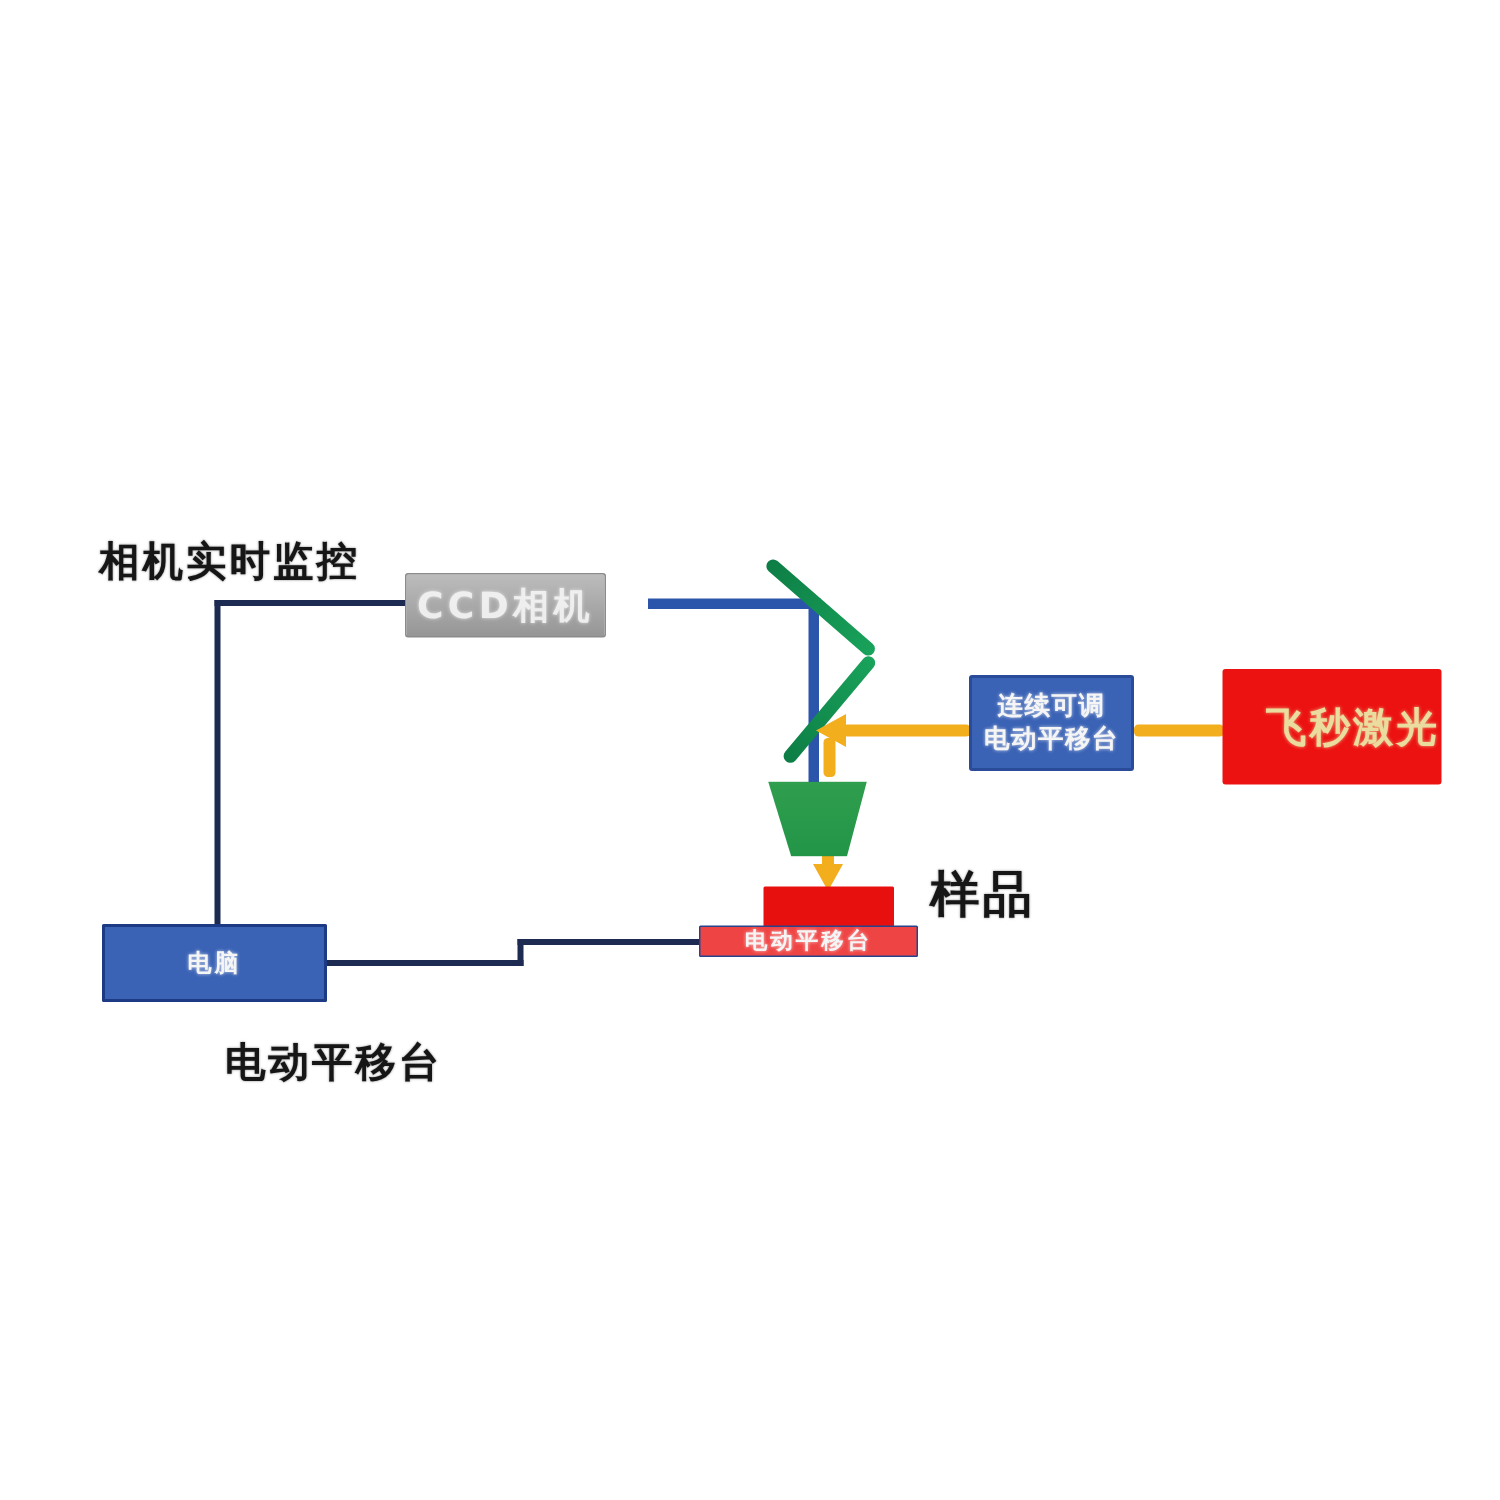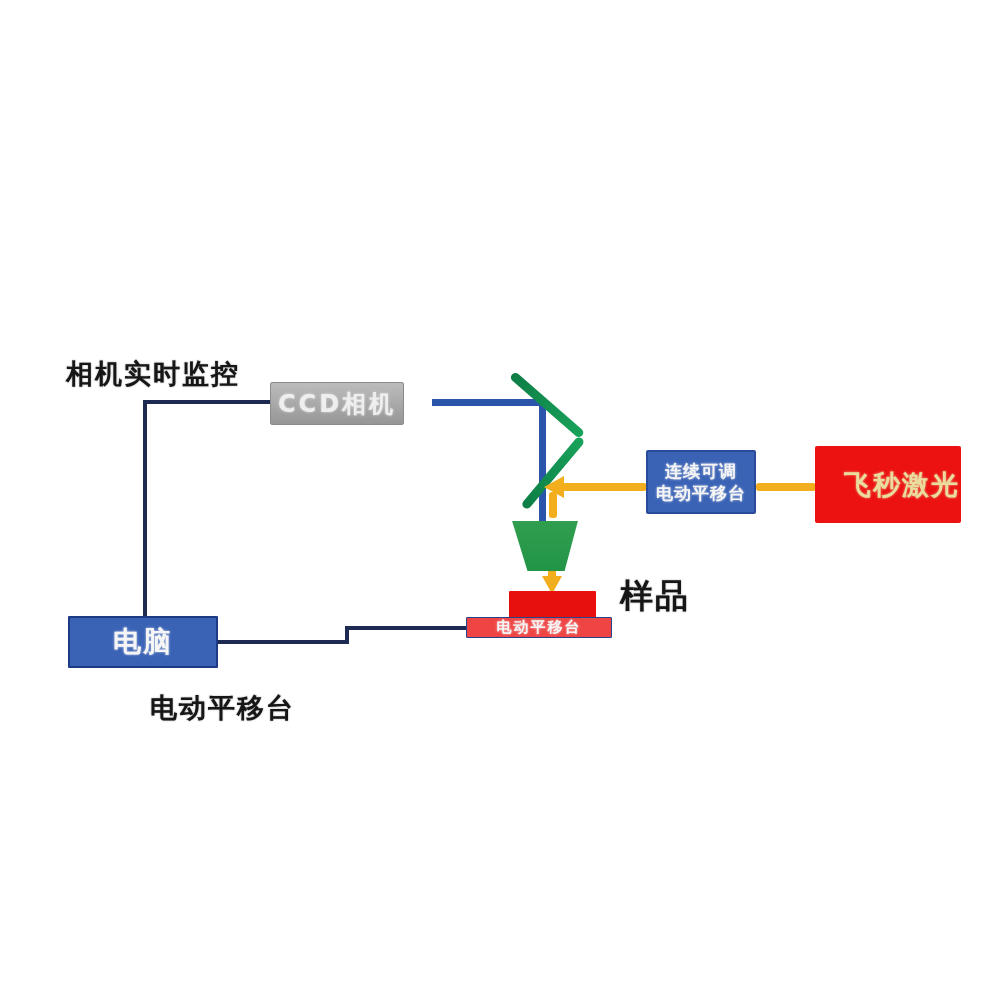--- a/index.html
+++ b/index.html
@@ -36,21 +36,21 @@
   #attenuator-box .txt{font-size:17px;letter-spacing:1px;}
   #laser-box{
     left:815px;top:446px;width:146px;height:77px;
     background:#ec1212;border-radius:2px;padding-left:28px;
   }
   #laser-box .txt{color:#eadc9e;font-size:27px;letter-spacing:2px;text-shadow:0 0 2.5px rgba(236,220,158,.8);}
   #computer-box{
     left:68px;top:616px;width:150px;height:52px;
     background:#3a62b5;border:2px solid #1d3a85;border-radius:1px;
   }
-  #computer-box .txt{font-size:28px;letter-spacing:2px;}
+  #computer-box .txt{font-size:16px;letter-spacing:2px;}
   #stage-bar{
     left:466px;top:617px;width:146px;height:21px;
     background:#ef4444;border:1px solid #26448c;border-radius:1px;
   }
   #stage-bar .txt{font-size:15px;letter-spacing:2px;}
   #sample-block{
     left:509px;top:591px;width:87px;height:27px;
     background:#e80f0f;border-radius:1px;
   }
   

